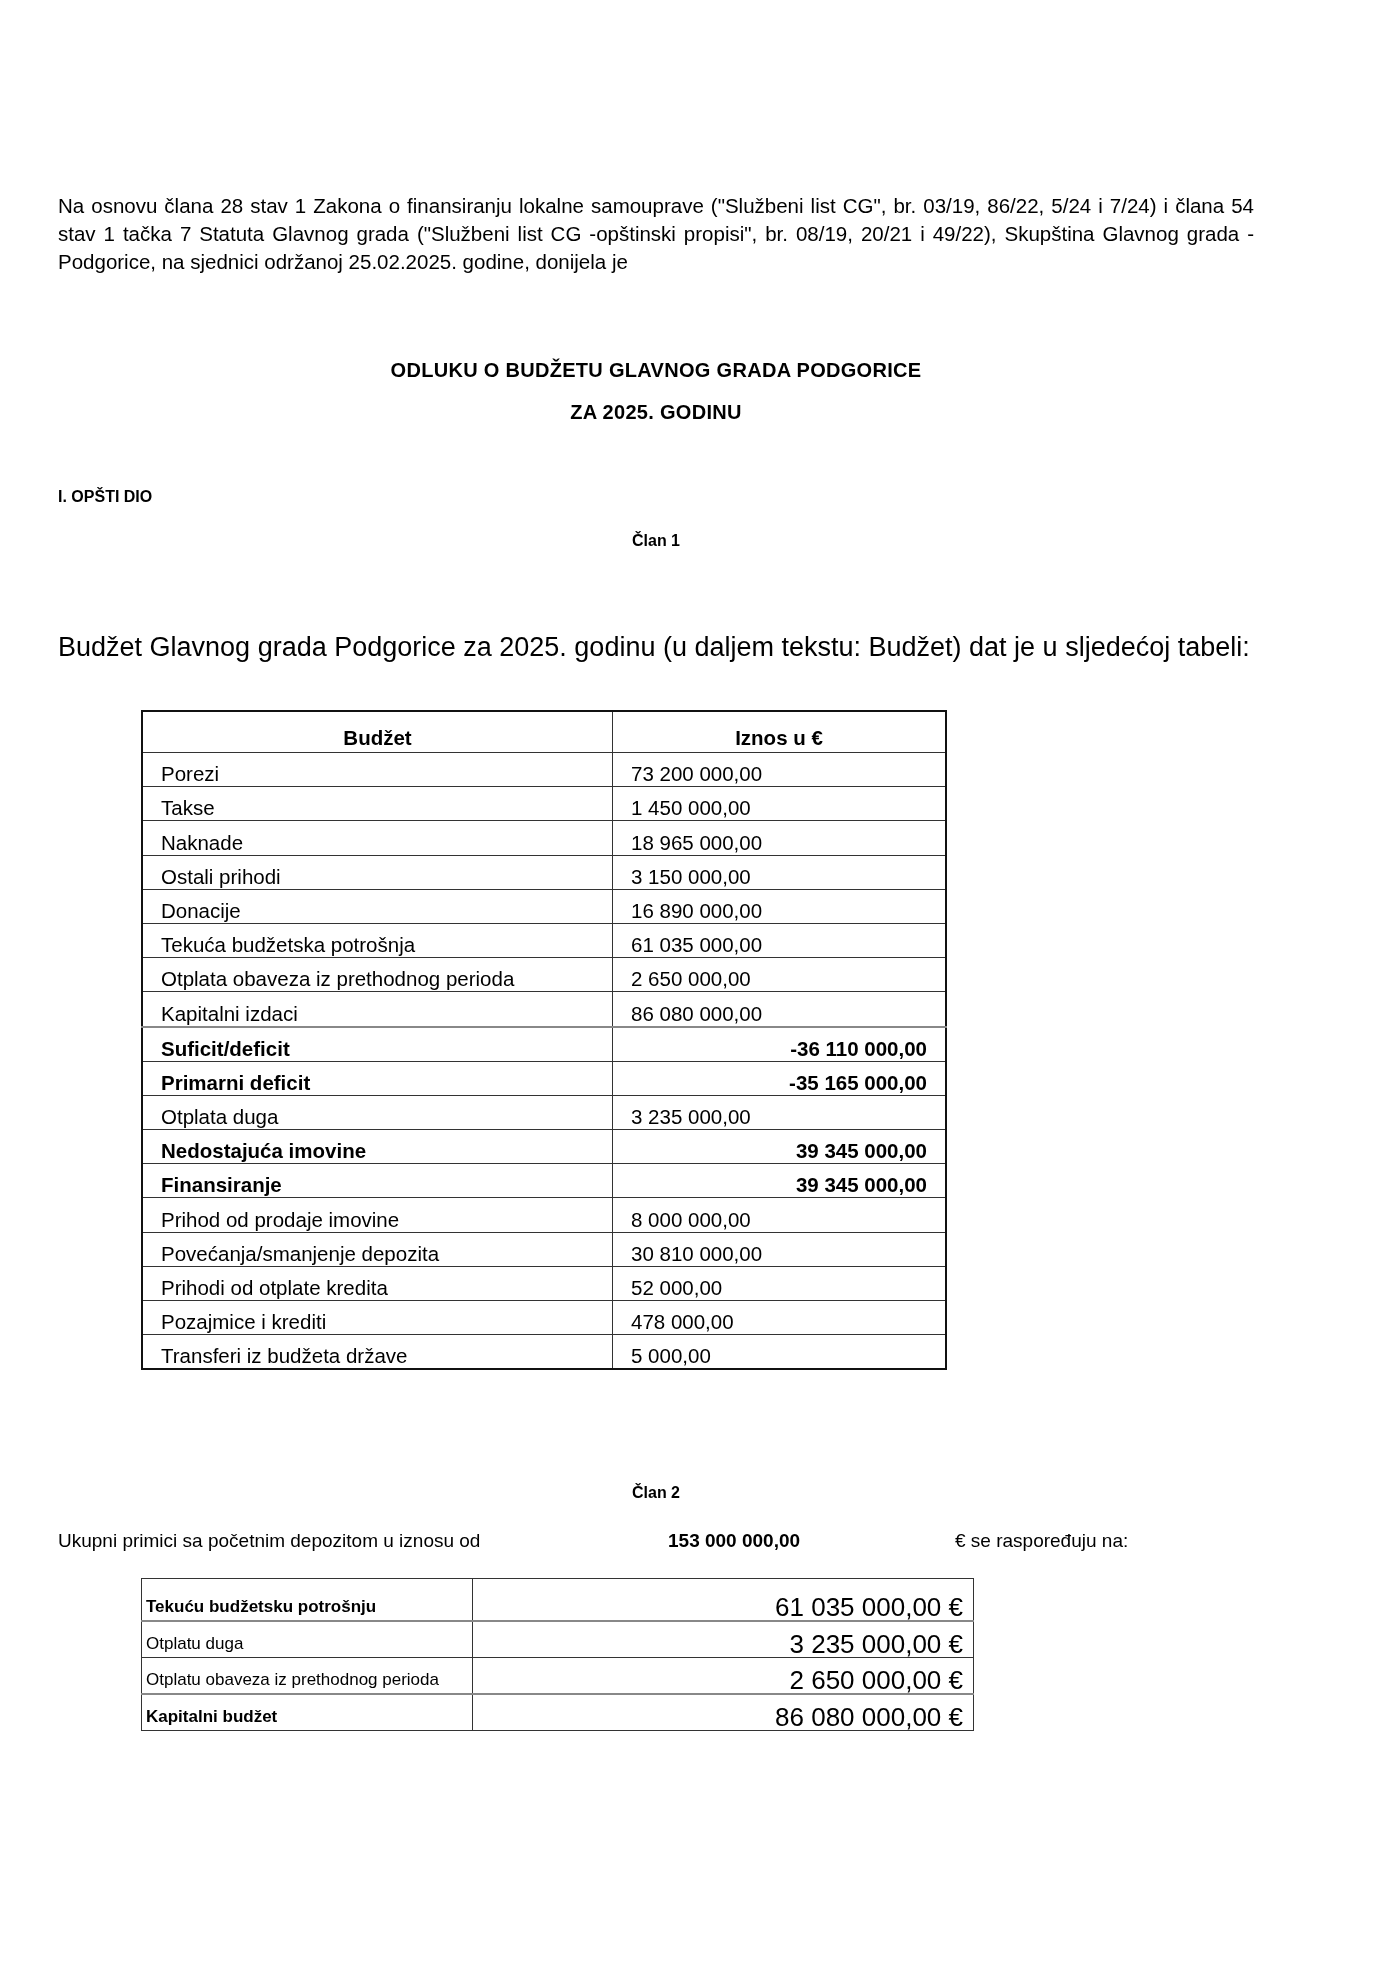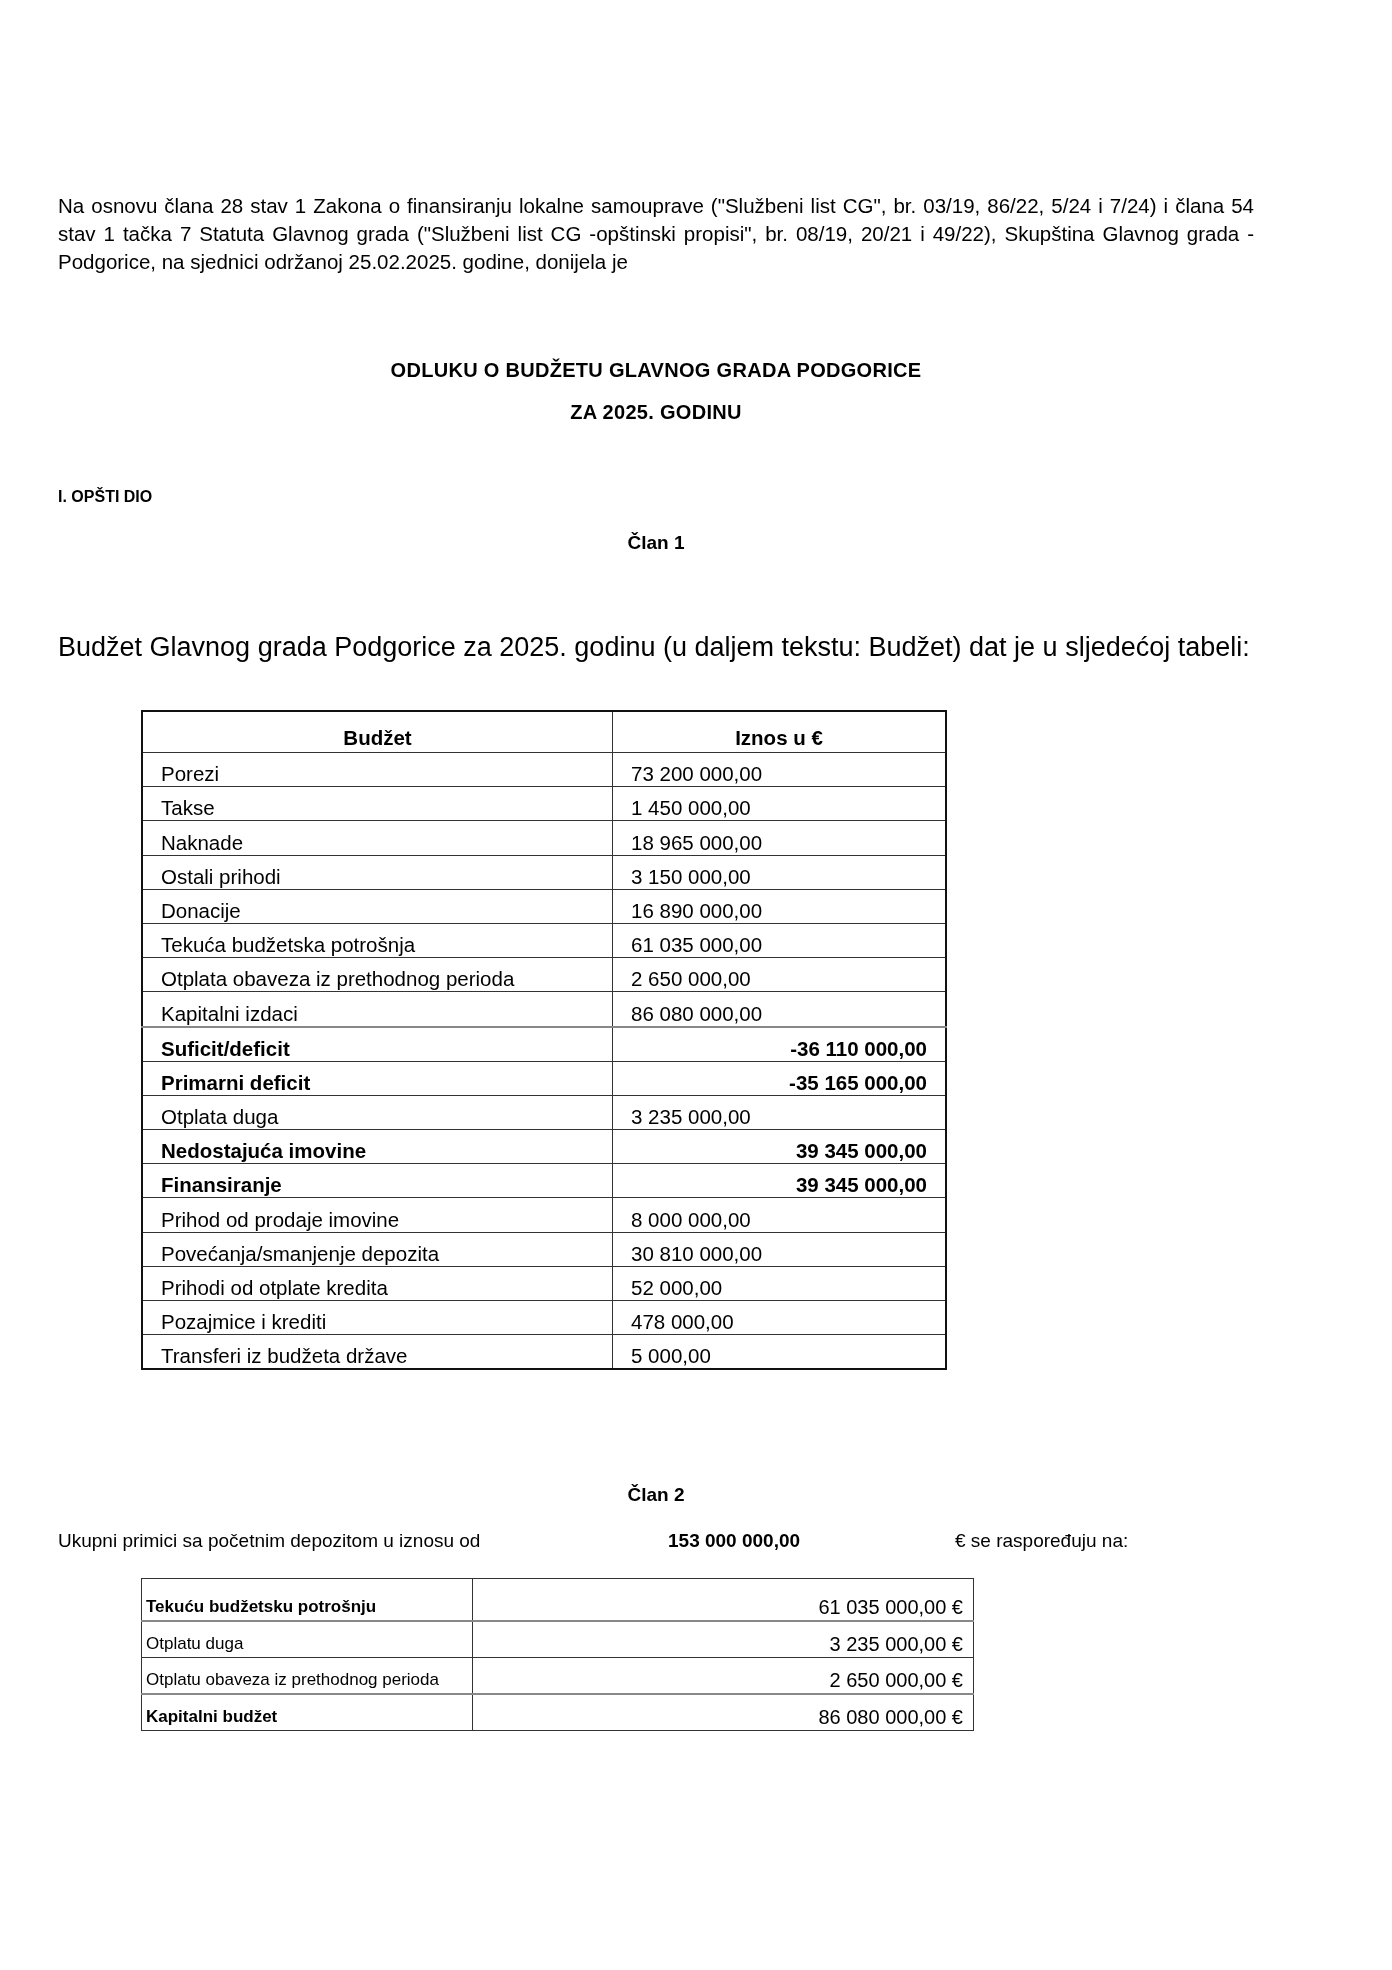--- a/index.html
+++ b/index.html
@@ -11,21 +11,21 @@
   .intro {
     left: 58px; top: 192px; width: 1196px;
     font-size: 20.5px; line-height: 28px; text-align: justify;
     text-align-last: left;
   }
   .title {
     left: 0; width: 1312px; text-align: center; font-weight: bold;
     font-size: 20px; letter-spacing: 0.3px;
   }
   .section-heading { left: 58px; top: 488px; font-size: 16px; font-weight: bold; }
-  .article { left: 0; width: 1312px; text-align: center; font-weight: bold; font-size: 19px; }
+  .article { left: 0; width: 1312px; text-align: center; font-weight: bold; font-size: 16px; }
   .para { left: 58px; top: 632px; font-size: 27px; }
 
   table.budget {
     position: absolute; left: 141px; top: 710px; width: 806px;
     border-collapse: collapse; font-size: 20.5px;
     border: 2.5px solid #111;
   }
   table.budget td, table.budget th {
     border: 1.3px solid #333; padding: 0 18px; height: 33.2px;
     vertical-align: bottom; line-height: 24px;
@@ -45,21 +45,21 @@
     position: absolute; left: 141px; top: 1578px; width: 833px;
     border-collapse: collapse; font-size: 17px;
     border: 1.3px solid #333;
   }
   table.alloc td {
     border: 1.3px solid #333; padding: 0 4px; height: 33px; vertical-align: bottom;
     line-height: 22px; padding-bottom: 2px;
   }
   table.alloc tr:first-child td { height: 39px; }
   table.alloc td.c1 { width: 322px; margin-left: 32px; }
-  table.alloc td.c2 { text-align: right; font-size: 20px; padding-right: 10px; }
+  table.alloc td.c2 { text-align: right; font-size: 26px; padding-right: 10px; }
   table.alloc tr.bold td.c1 { font-weight: bold; }
   table.alloc tr.grey td { border-bottom: 2px solid #888; }
 </style>
 </head>
 <body>
 
 <p class="abs intro" style="margin:0;">Na osnovu člana 28 stav 1 Zakona o finansiranju lokalne samouprave ("Službeni list CG", br. 03/19, 86/22, 5/24 i 7/24) i člana 54 stav 1 tačka 7 Statuta Glavnog grada ("Službeni list CG -opštinski propisi", br. 08/19, 20/21 i 49/22), Skupština Glavnog grada - Podgorice, na sjednici održanoj  25.02.2025. godine, donijela je</p>
 
 <div class="abs title" style="top:359px;">ODLUKU O BUDŽETU GLAVNOG GRADA PODGORICE</div>
 <div class="abs title" style="top:401px;">ZA 2025. GODINU</div>

